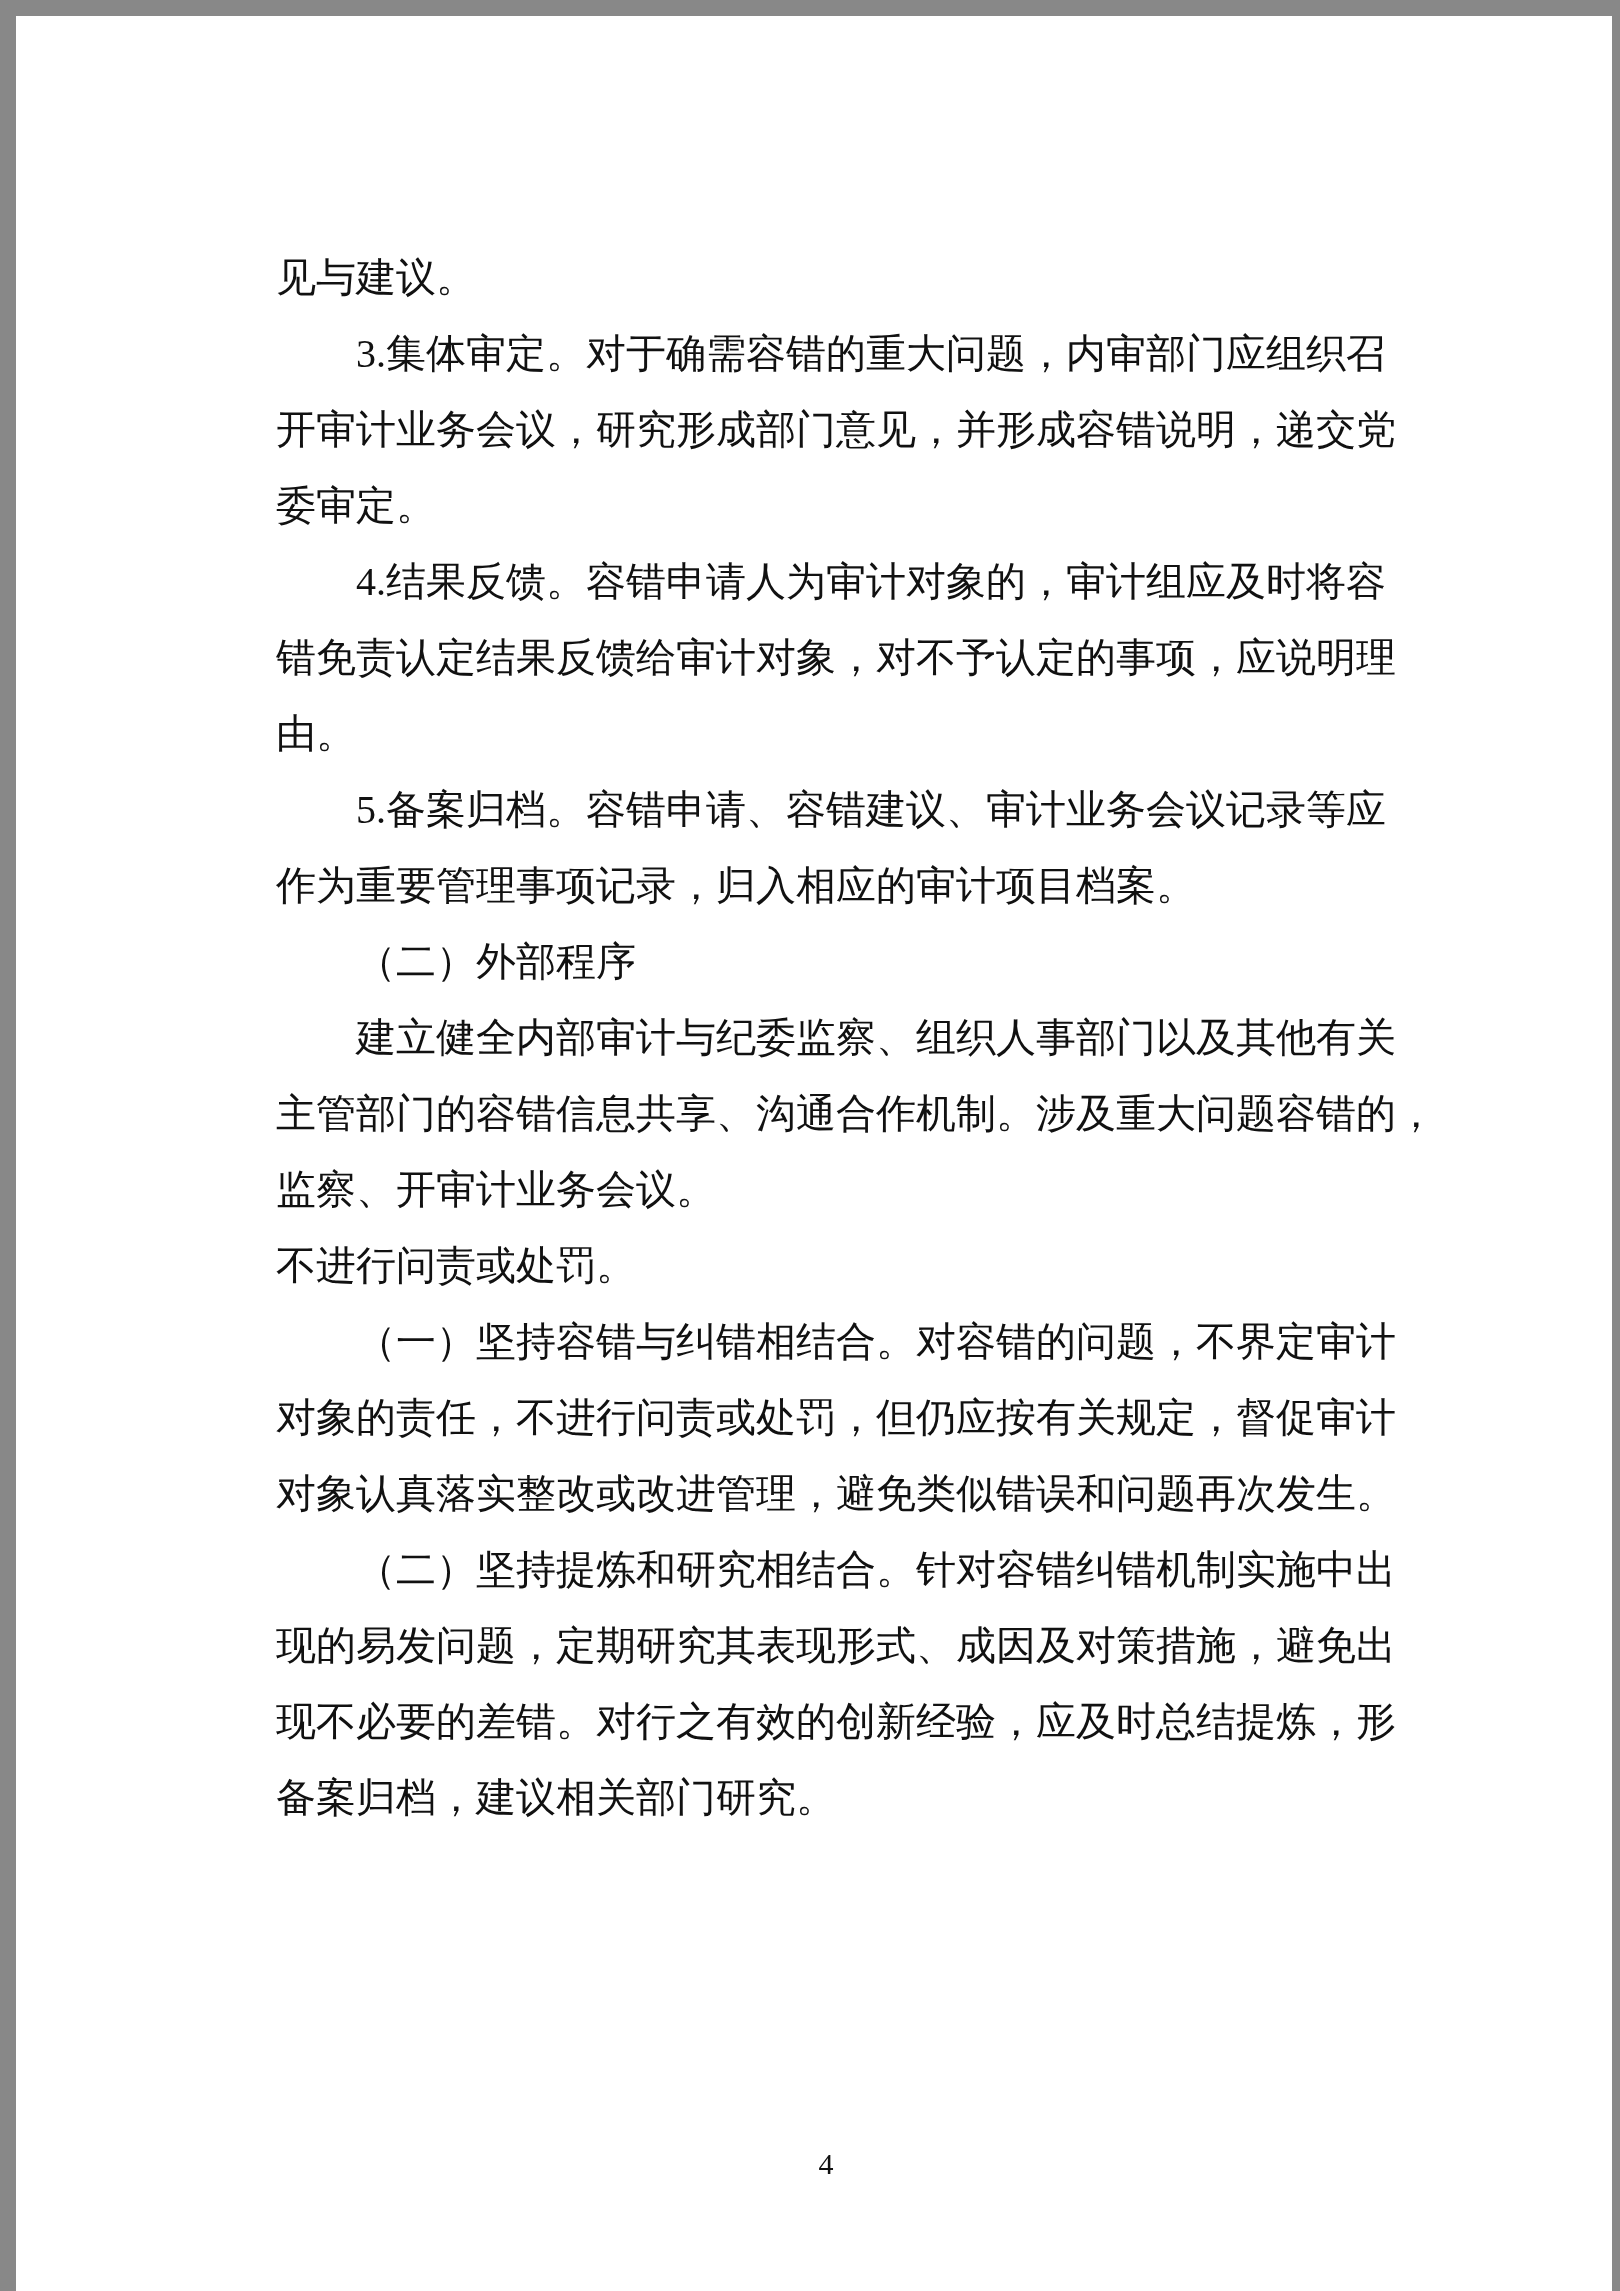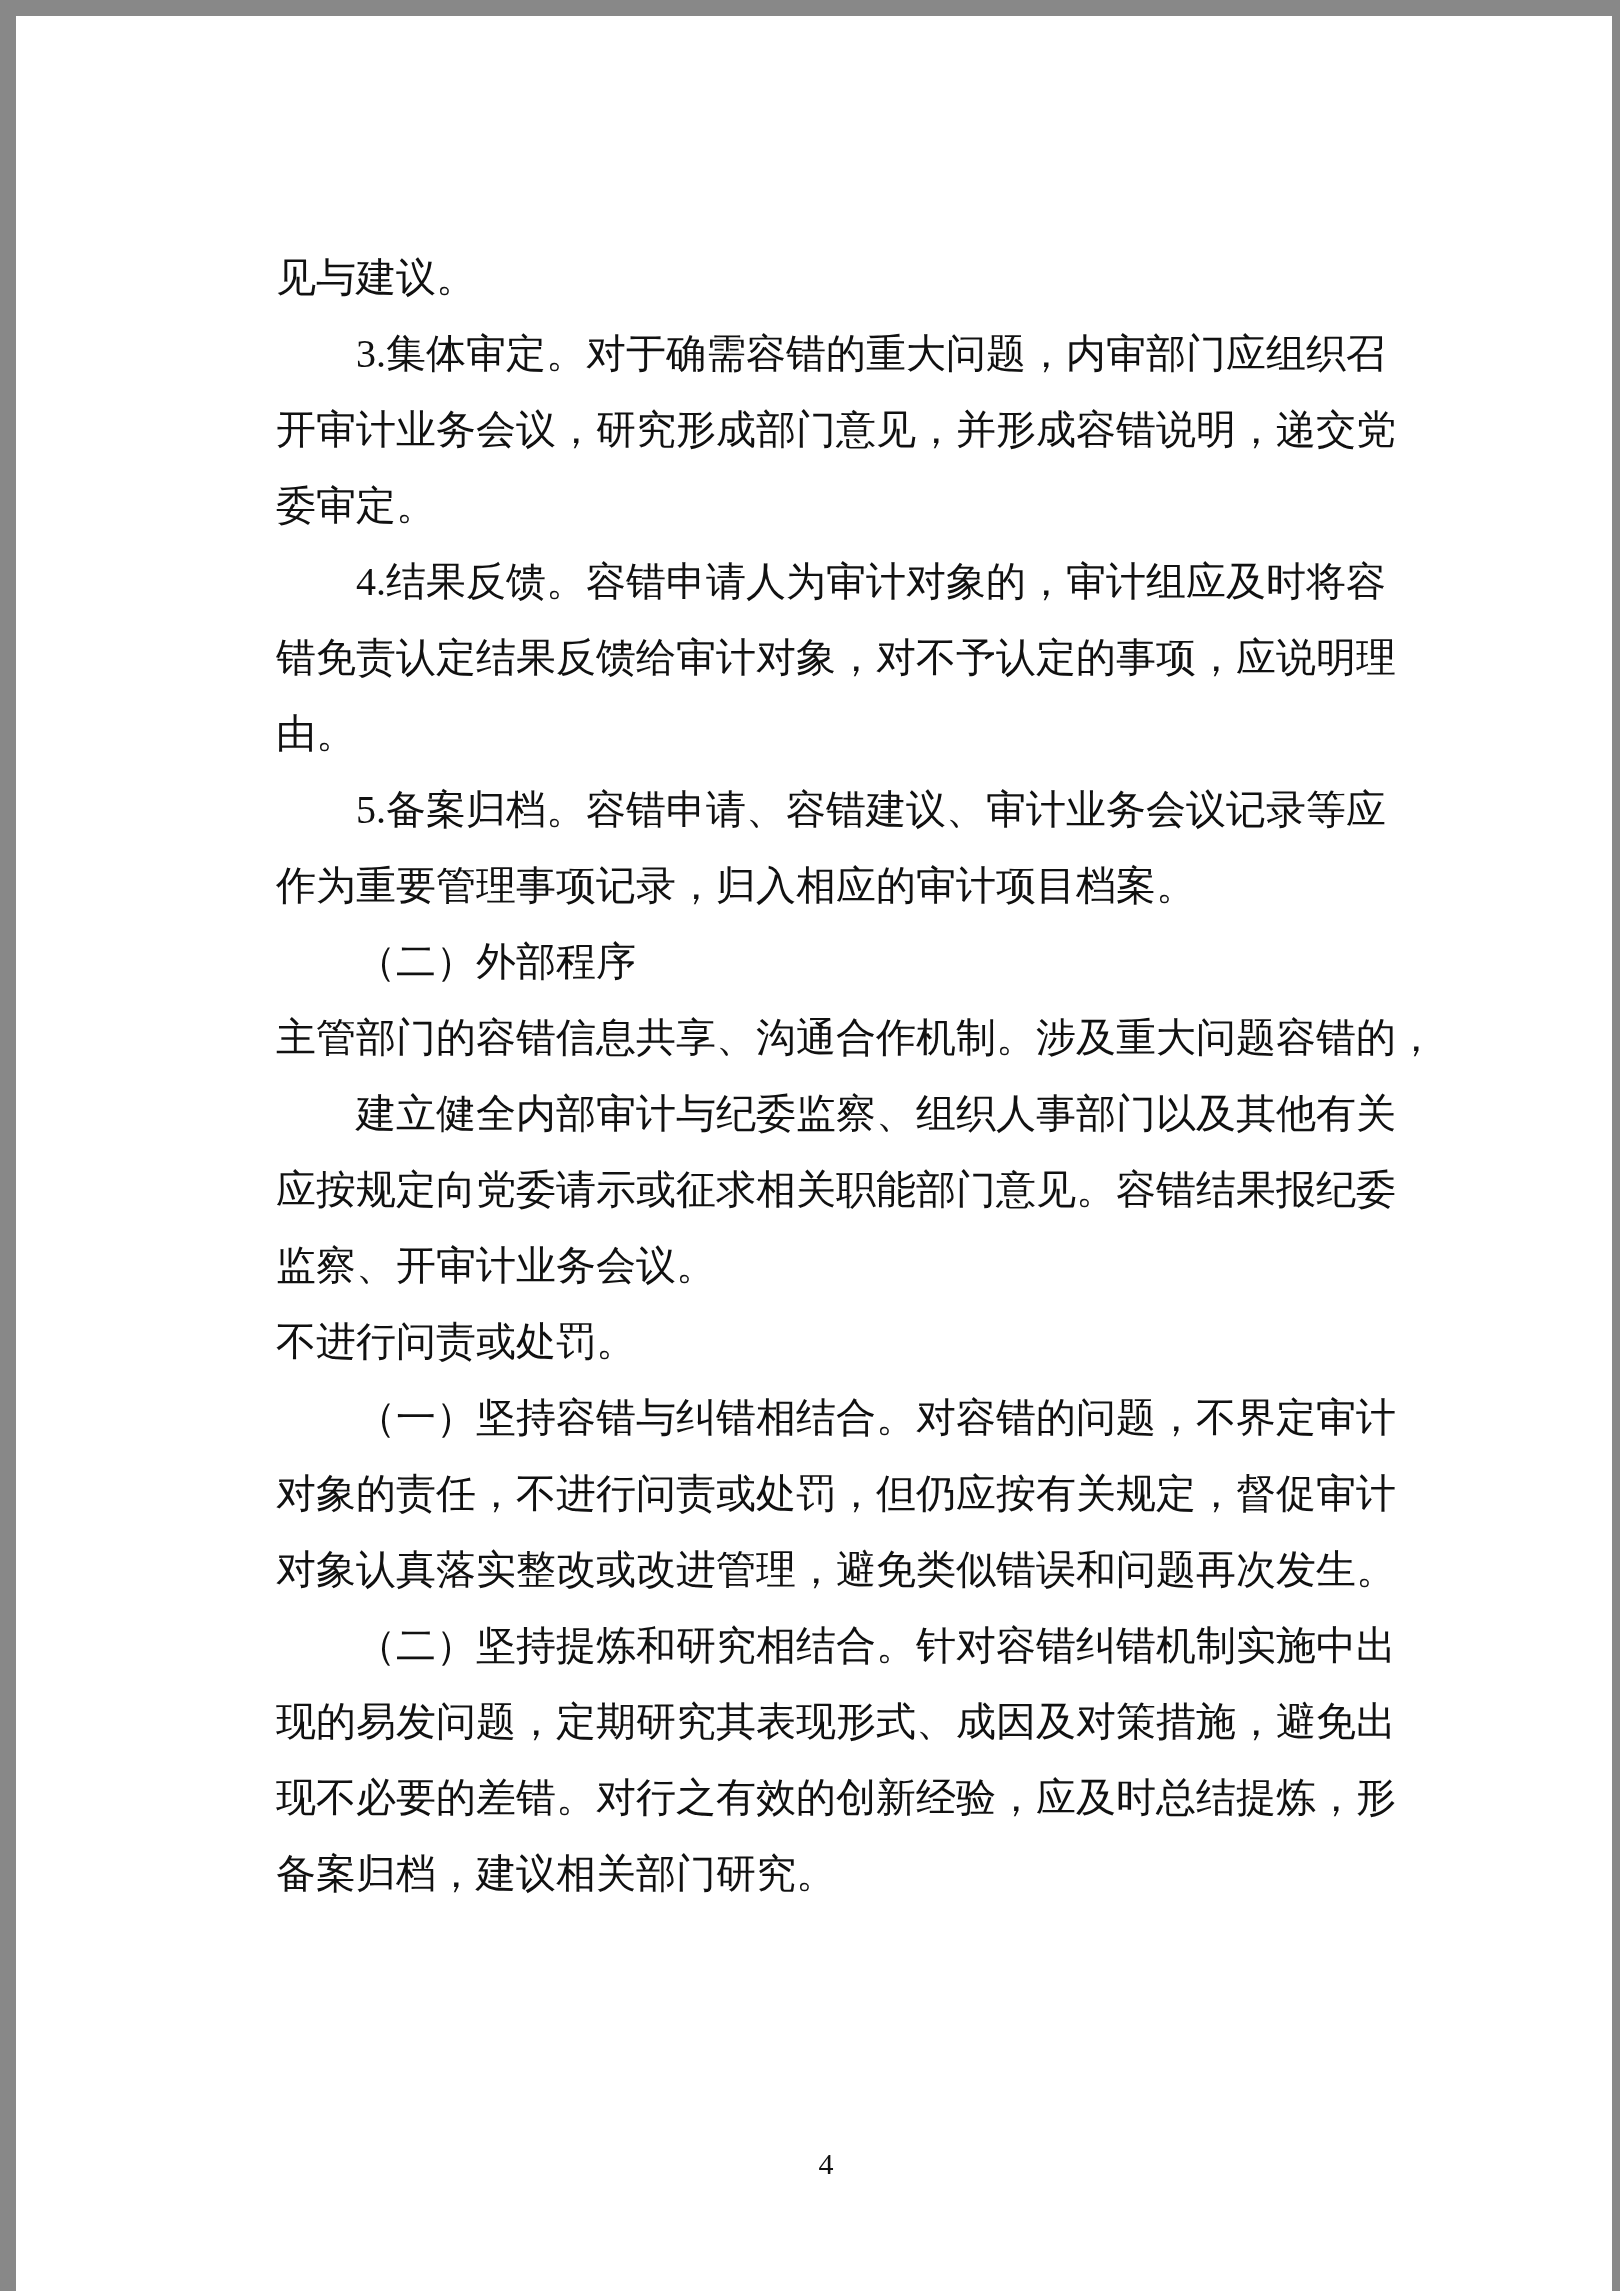--- a/index.html
+++ b/index.html
@@ -60,23 +60,22 @@
       <div class="line short">见与建议。</div>
       <div class="line indent">3.集体审定。对于确需容错的重大问题，内审部门应组织召</div>
       <div class="line">开审计业务会议，研究形成部门意见，并形成容错说明，递交党</div>
       <div class="line short">委审定。</div>
       <div class="line indent">4.结果反馈。容错申请人为审计对象的，审计组应及时将容</div>
       <div class="line">错免责认定结果反馈给审计对象，对不予认定的事项，应说明理</div>
       <div class="line short">由。</div>
       <div class="line indent">5.备案归档。容错申请、容错建议、审计业务会议记录等应</div>
       <div class="line short">作为重要管理事项记录，归入相应的审计项目档案。</div>
       <div class="line short indent">（二）外部程序</div>
+      <div class="line indent">建立健全内部审计与纪委监察、组织人事部门以及其他有关</div>
       <div class="line">主管部门的容错信息共享、沟通合作机制。涉及重大问题容错的，</div>
-      <div class="line indent">建立健全内部审计与纪委监察、组织人事部门以及其他有关</div>
-      <div class="line">应按规定向党委请示或征求相关职能部门意见。容错结果报纪委</div>
       <div class="line short">监察、开审计业务会议。</div>
       <div class="line short">不进行问责或处罚。</div>
       <div class="line indent">（一）坚持容错与纠错相结合。对容错的问题，不界定审计</div>
       <div class="line">对象的责任，不进行问责或处罚，但仍应按有关规定，督促审计</div>
       <div class="line">对象认真落实整改或改进管理，避免类似错误和问题再次发生。</div>
       <div class="line indent">（二）坚持提炼和研究相结合。针对容错纠错机制实施中出</div>
       <div class="line">现的易发问题，定期研究其表现形式、成因及对策措施，避免出</div>
       <div class="line">现不必要的差错。对行之有效的创新经验，应及时总结提炼，形</div>
       <div class="line short">备案归档，建议相关部门研究。</div>
     </div>

